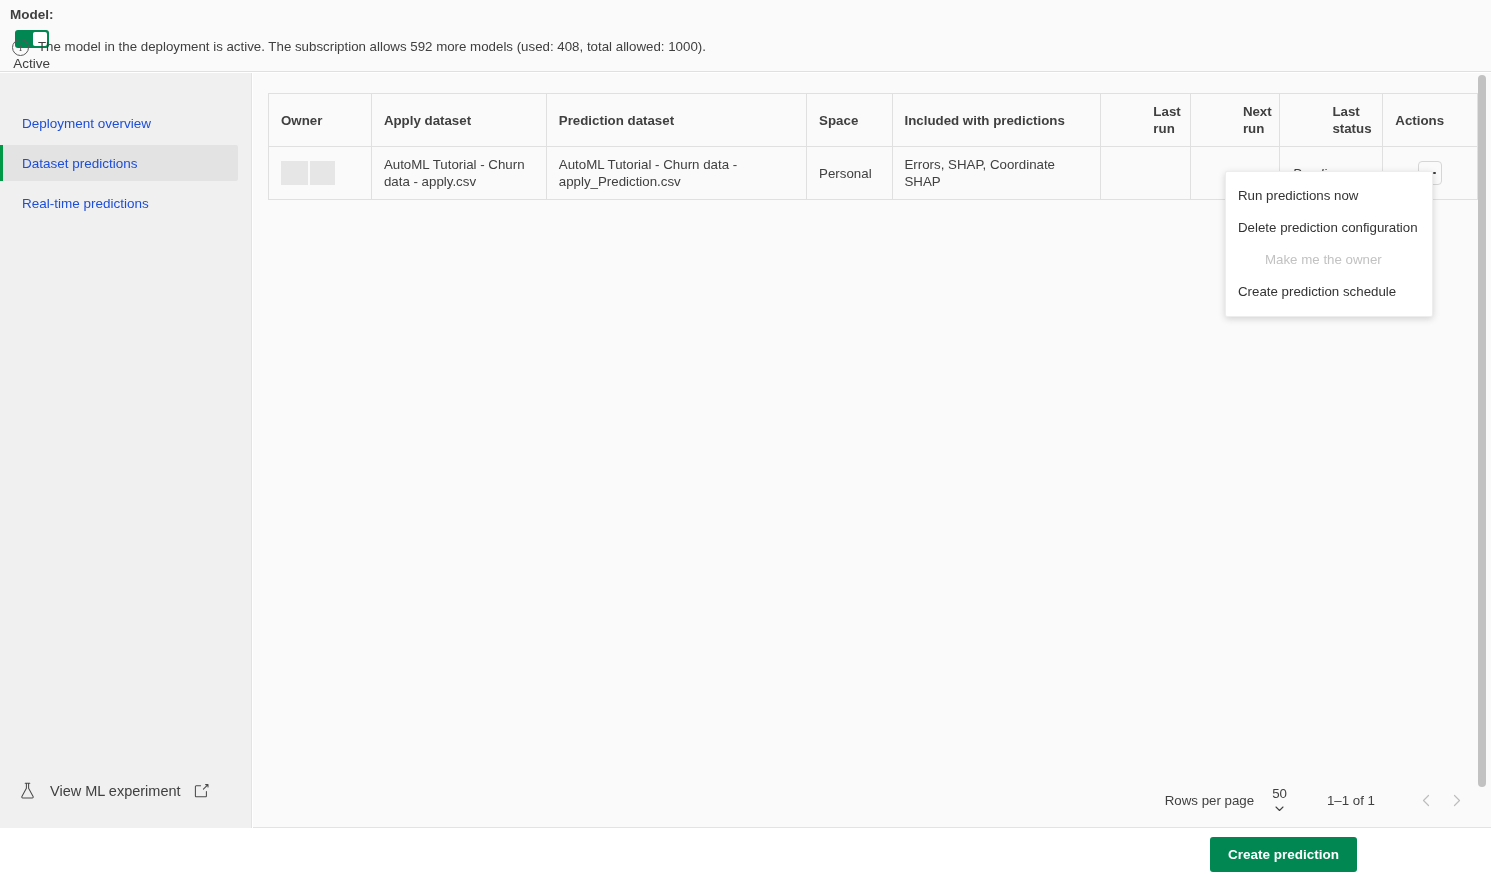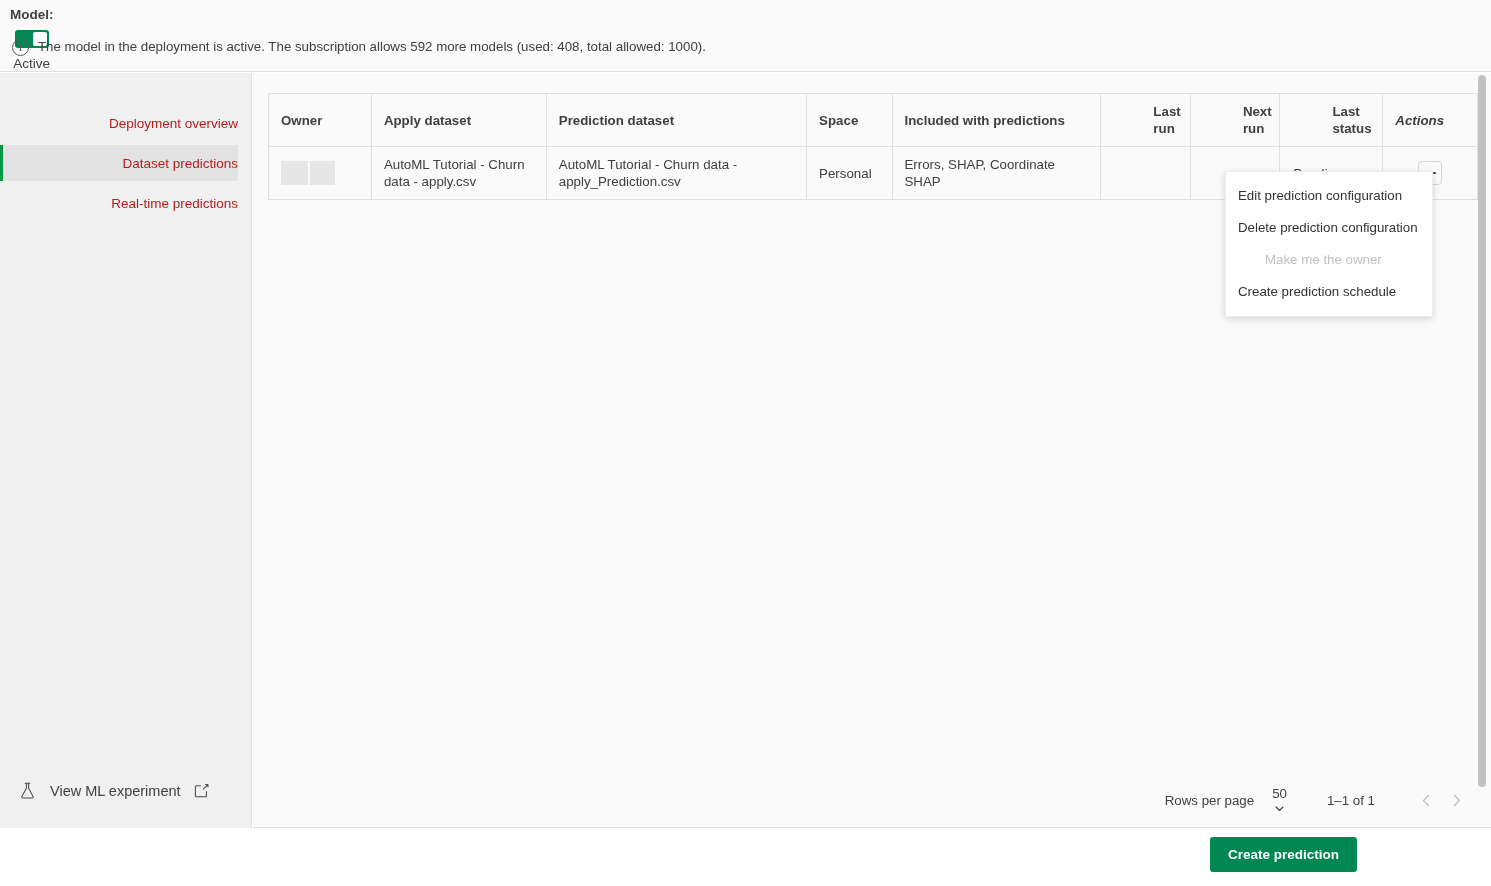--- a/index.html
+++ b/index.html
@@ -48,24 +48,23 @@
   
   .sidebar {
     position: absolute; left: 0; top: 73px; width: 252px; height: 755px;
     background: #f0f0f0;
     border-right: 1px solid #e3e3e3;
   }
   .nav { position: absolute; left: 0; top: 32px; width: 252px; }
   .nav-item {
     position: relative;
     height: 36px; display: flex; align-items: center;
-    padding-left: 40px; margin: 0 14px 4px 0;
-    font-size: 13.5px; color: #b91c1c; cursor: pointer;
+    padding-left: 22px; margin: 0 14px 4px 0;
+    font-size: 13.5px; color: #1d4ed8; cursor: pointer;
     border-radius: 2px;
-    justify-content: flex-end;
   }
   .nav-item.active { background: #e3e3e3; }
   .nav-item.active::before {
     content: ""; position: absolute; left: 0; top: 0;
     width: 3px; height: 36px; background: #009845;
   }
 
   .ml-link {
     position: absolute; left: 18px; bottom: 28px;
     display: flex; align-items: center; gap: 13px;
@@ -95,21 +94,21 @@
   table.grid th { font-weight: bold; height: 47px; }
   table.grid td { height: 48px; }
   .c-owner   { width: 100px; }
   .c-apply   { width: 170px; }
   .c-pred    { width: 253px; }
   .c-space   { width: 83px; }
   .c-incl    { width: 203px; }
   .c-lastrun { width: 87px; }
   .c-nextrun { width: 87px; }
   .c-status  { width: 100px; }
-  .c-actions { width: 92px; font-style: italic; }
+  .c-actions { width: 92px; }
   .th-break { display: block; padding-left: 40px; }
   .owner-skel { display: flex; gap: 2px; }
   .owner-skel i { display: block; height: 24px; background: #e6e6e6; }
   .owner-skel i:nth-child(1) { width: 27px; }
   .owner-skel i:nth-child(2) { width: 25px; }
   .status-pending { font-style: italic; color: #404040; }
   .kebab-btn {
     width: 24px; height: 24px; border: 1px solid #d6d6d6; border-radius: 4px;
     background: #fafafa; cursor: pointer;
     display: flex; align-items: center; justify-content: center; gap: 2px;
@@ -282,21 +281,21 @@
       </span>
       <span class="pg-arrow">
         <svg width="15" height="15" viewBox="0 0 15 15">
             <path d="M5.5 2.5l5 5-5 5" fill="none" stroke="currentColor" stroke-width="1.2" stroke-linecap="round" stroke-linejoin="round"></path>
           </svg>
       </span>
     </div>
   </div>
 
   <div class="menu">
-    <div class="menu-item">Edit prediction configuration</div>
+    <div class="menu-item">Run predictions now</div>
     <div class="menu-item">Delete prediction configuration</div>
     <div class="menu-item disabled">Make me the owner</div>
     <div class="menu-item">Create prediction schedule</div>
   </div>
 
   <div class="scrollbar"></div>
 
   <div class="bottombar">
     <button class="create-btn">Create prediction</button>
   </div>

